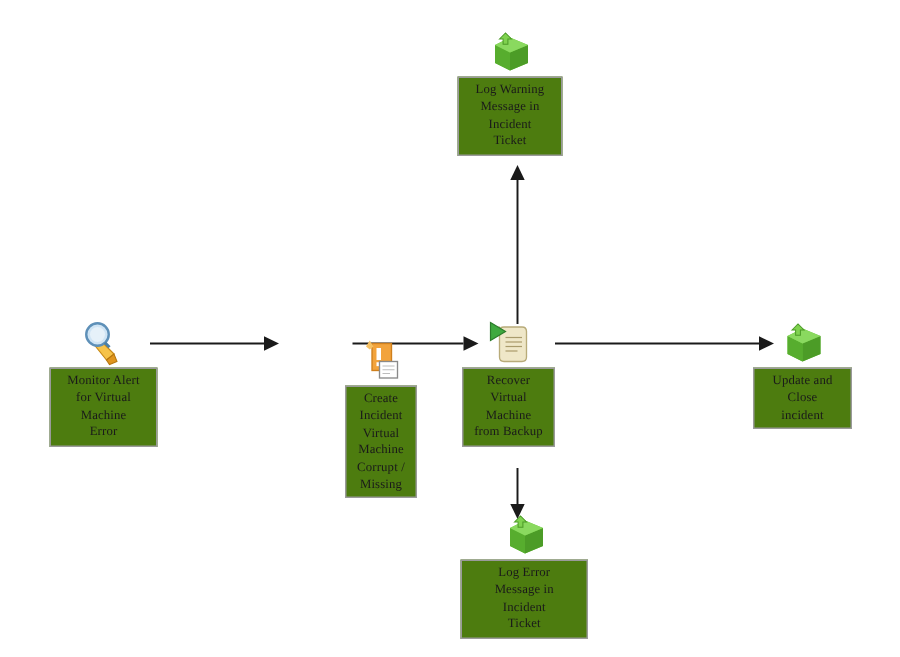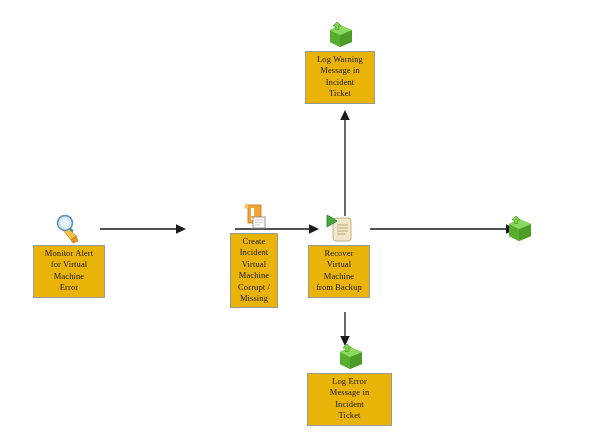--- a/index.html
+++ b/index.html
@@ -25,34 +25,34 @@
   }
   .node-icon {
     width: 34px;
     height: 32px;
     position: relative;
     margin-bottom: 1px;
   }
   .node-icon svg { display: block; }
   .node-label {
     border: 1px solid #9a9a9a;
-    background: #eab308;
+    background: #4d7c0f;
     color: #1a1a1a;
     font-size: 8.5px;
     line-height: 11.4px;
     text-align: center;
     padding: 2px 3px 3px 3px;
     box-sizing: border-box;
     letter-spacing: 0.1px;
     white-space: pre-line;
   }
   
   .n-monitor      { left: 33px;  top: 212px; }
   .n-monitor  .node-label { width: 72px; }
-  .n-create       { left: 186px; top: 200px; padding-left: 44px; }
+  .n-create       { left: 186px; top: 224px; padding-left: 44px; }
   .n-create   .node-label { width: 48px; }
   .n-recover      { left: 308px; top: 212px; }
   .n-recover  .node-label { width: 62px; }
   .n-logwarning   { left: 305px; top: 18px;  }
   .n-logwarning .node-label { width: 70px; }
   .n-logerror     { left: 307px; top: 340px; }
   .n-logerror .node-label { width: 85px; }
   .n-update       { left: 502px; top: 212px; }
   .n-update   .node-label { width: 66px; }
 
@@ -193,15 +193,18 @@
   <div class="node n-update">
     <div class="node-icon">
       <svg width="34" height="32" viewBox="0 0 34 32">
         <polygon points="7,12 17,7 29,12 29,24 17,29 7,24" fill="#6cc63f"></polygon>
         <polygon points="7,12 17,17 17,29 7,24" fill="#57ad2e"></polygon>
         <polygon points="17,17 29,12 29,24 17,29" fill="#4c9c27"></polygon>
         <polygon points="7,12 17,7 29,12 17,17" fill="#8ad95f"></polygon>
         <polygon points="10,8 14,4 18,8 15.6,8 15.6,11.5 12.4,11.5 12.4,8" fill="#7fd24f" stroke="#4c9c27" stroke-width="0.7"></polygon>
       </svg>
     </div>
+    <div class="node-label">Update and
+Close
+incident</div>
   </div>
 
 </div>
 
 </body></html>

